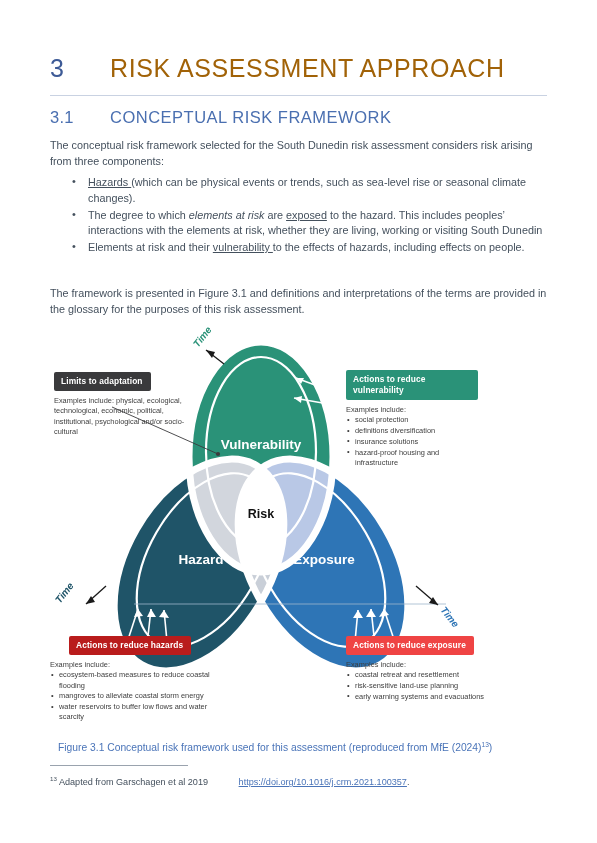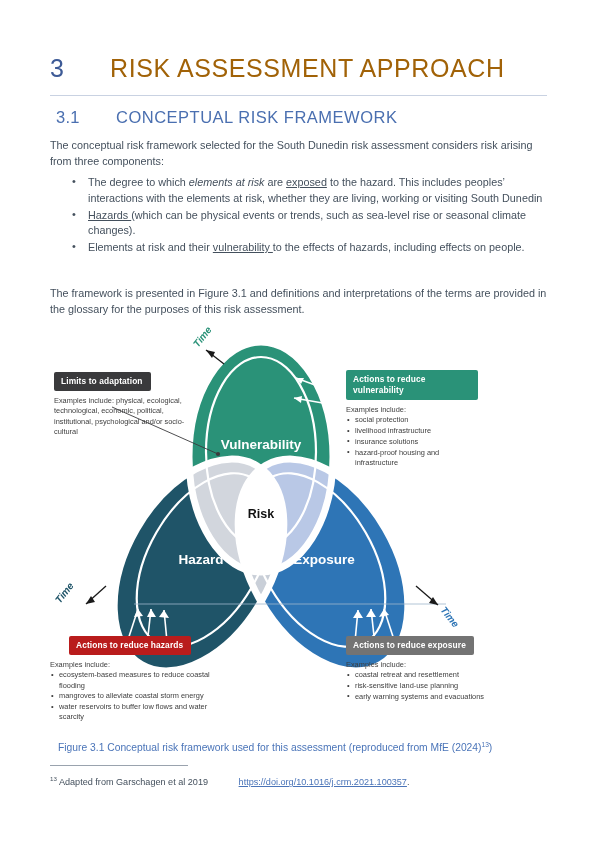--- a/index.html
+++ b/index.html
@@ -46,21 +46,20 @@
     left: 50px; right: 50px;
     top: 95px;
     height: 1px;
     background: #c9d2e2;
   }
   .h2-row {
     position: absolute;
     left: 50px; top: 108px; right: 60px;
     display: flex;
     align-items: baseline;
-    margin-left: 6px;
   }
   .h2-num {
     font-size: 16.5px;
     color: #4a6fb0;
     width: 60px;
     letter-spacing: .3px;
   }
   .h2-text {
     font-size: 16.5px;
     color: #4a6fb0;
@@ -122,21 +121,21 @@
     font-weight: bold;
     color: #ffffff;
     padding: 4px 8px 4px 7px;
     line-height: 11px;
     border-radius: 2px;
     letter-spacing: .1px;
   }
   .tag-dark  { background: #3a3a3c; }
   .tag-green { background: #2a9278; }
   .tag-navy  { background: #b91c1c; margin-left: 19px; }
-  .tag-blue  { background: #737373; }
+  .tag-blue  { background: #ef4444; }
 
   .callout .body {
     font-size: 7.4px;
     line-height: 10.3px;
     color: #3d3d3d;
     margin-top: 5px;
   }
   .callout ul {
     margin: 0;
     padding: 0 0 0 9px;
@@ -215,24 +214,24 @@
 
   <div class="h2-row">
     <div class="h2-num">3.1</div>
     <div class="h2-text">CONCEPTUAL RISK FRAMEWORK</div>
   </div>
 
   <div class="para p-intro">The conceptual risk framework selected for the South Dunedin risk assessment considers risk arising from three components:</div>
 
   <ul class="bullets">
     <li>
-      <span>The degree to which </span><span class="it">elements at risk</span><span> are </span><span class="u">exposed</span><span> to the hazard. This includes peoples’ interactions with the elements at risk, whether they are living, working or visiting South Dunedin</span>
+      <span class="u">Hazards </span><span>(which can be physical events or trends, such as sea-level rise or seasonal climate changes).</span>
     </li>
     <li>
-      <span class="u">Hazards </span><span>(which can be physical events or trends, such as sea-level rise or seasonal climate changes).</span>
+      <span>The degree to which </span><span class="it">elements at risk</span><span> are </span><span class="u">exposed</span><span> to the hazard. This includes peoples’ interactions with the elements at risk, whether they are living, working or visiting South Dunedin</span>
     </li>
     <li>
       <span>Elements at risk and their </span><span class="u">vulnerability </span><span>to the effects of hazards, including effects on people.</span>
     </li>
   </ul>
 
   <div class="para p-after">The framework is presented in Figure 3.1 and definitions and interpretations of the terms are provided in the glossary for the purposes of this risk assessment.</div>
 
   <div class="figure">
 
@@ -376,21 +375,21 @@
       <div class="tag tag-dark">Limits to adaptation</div>
       <div class="body">Examples include: physical, ecological, technological, economic, political, institutional, psychological and/or socio-cultural</div>
     </div>
 
     <div class="callout co-vuln">
       <div class="tag tag-green">Actions to reduce vulnerability</div>
       <div class="body">
         <div>Examples include:</div>
         <ul>
           <li>social protection</li>
-          <li>livelihood infrastructure</li>
+          <li>definitions diversification</li>
           <li>insurance solutions</li>
           <li>hazard-proof housing and infrastructure</li>
         </ul>
       </div>
     </div>
 
     <div class="callout co-hazard">
       <div class="tag tag-navy">Actions to reduce hazards</div>
       <div class="body">
         <div>Examples include:</div>

